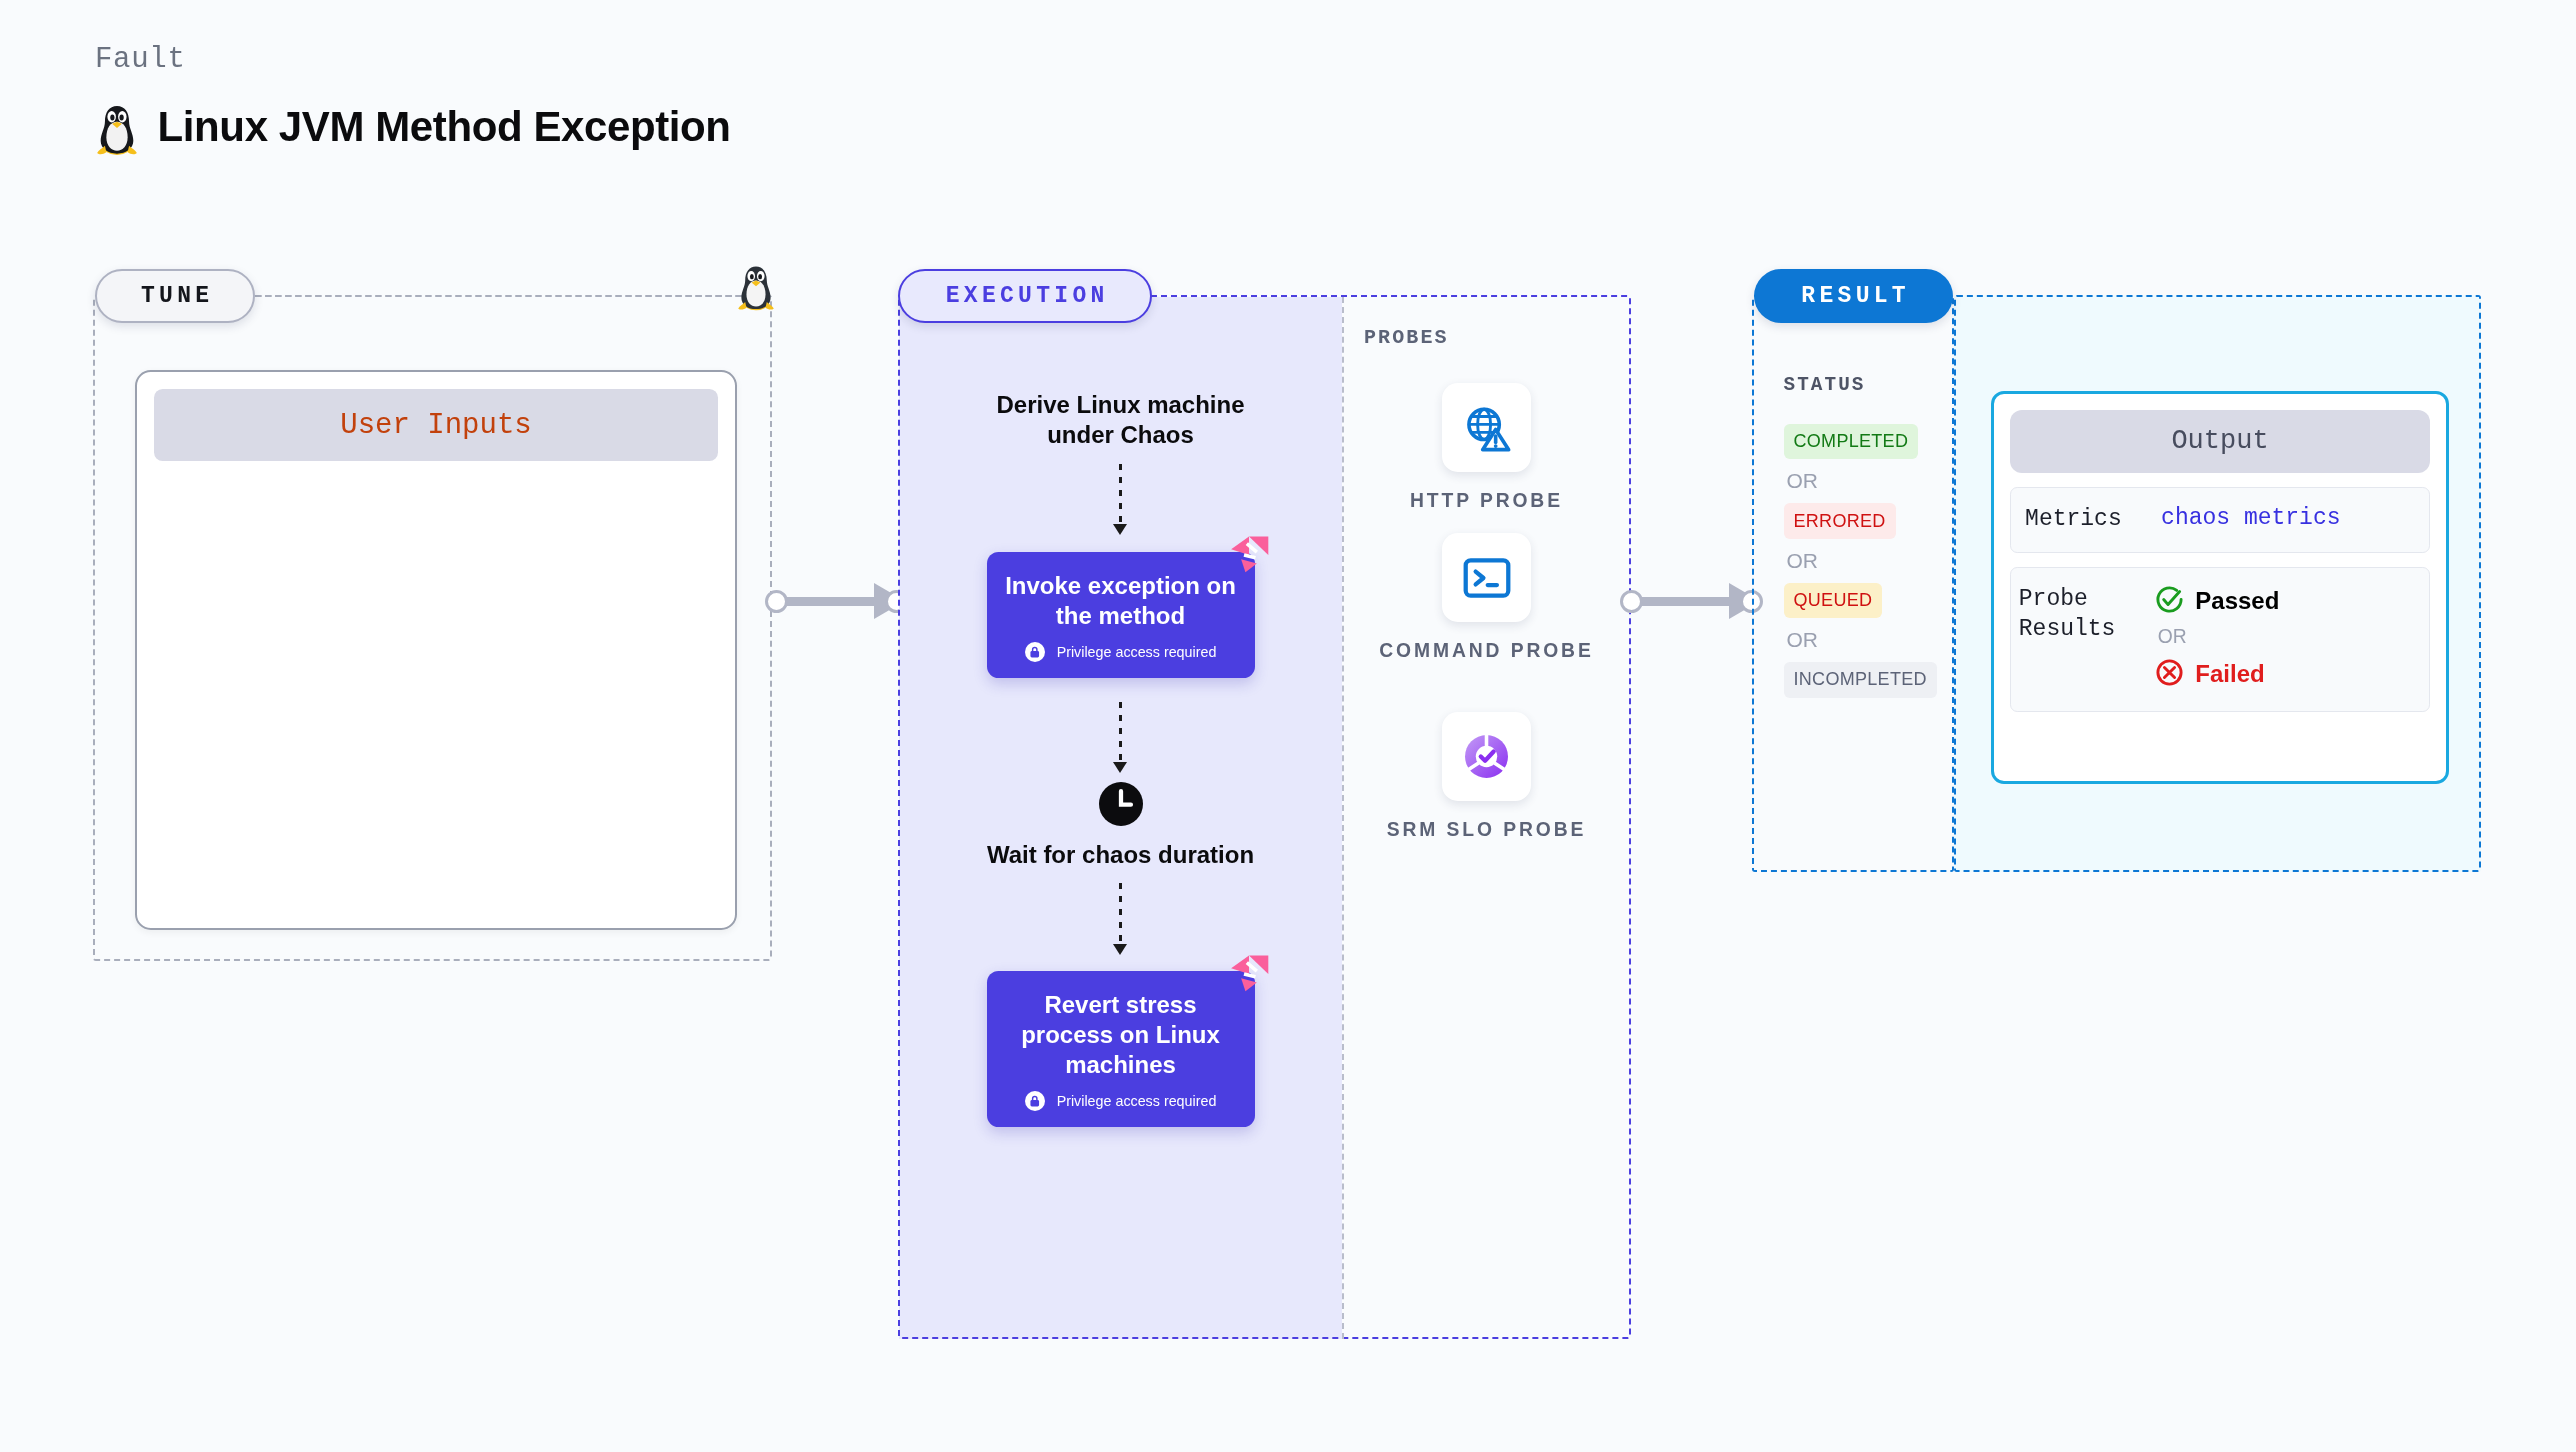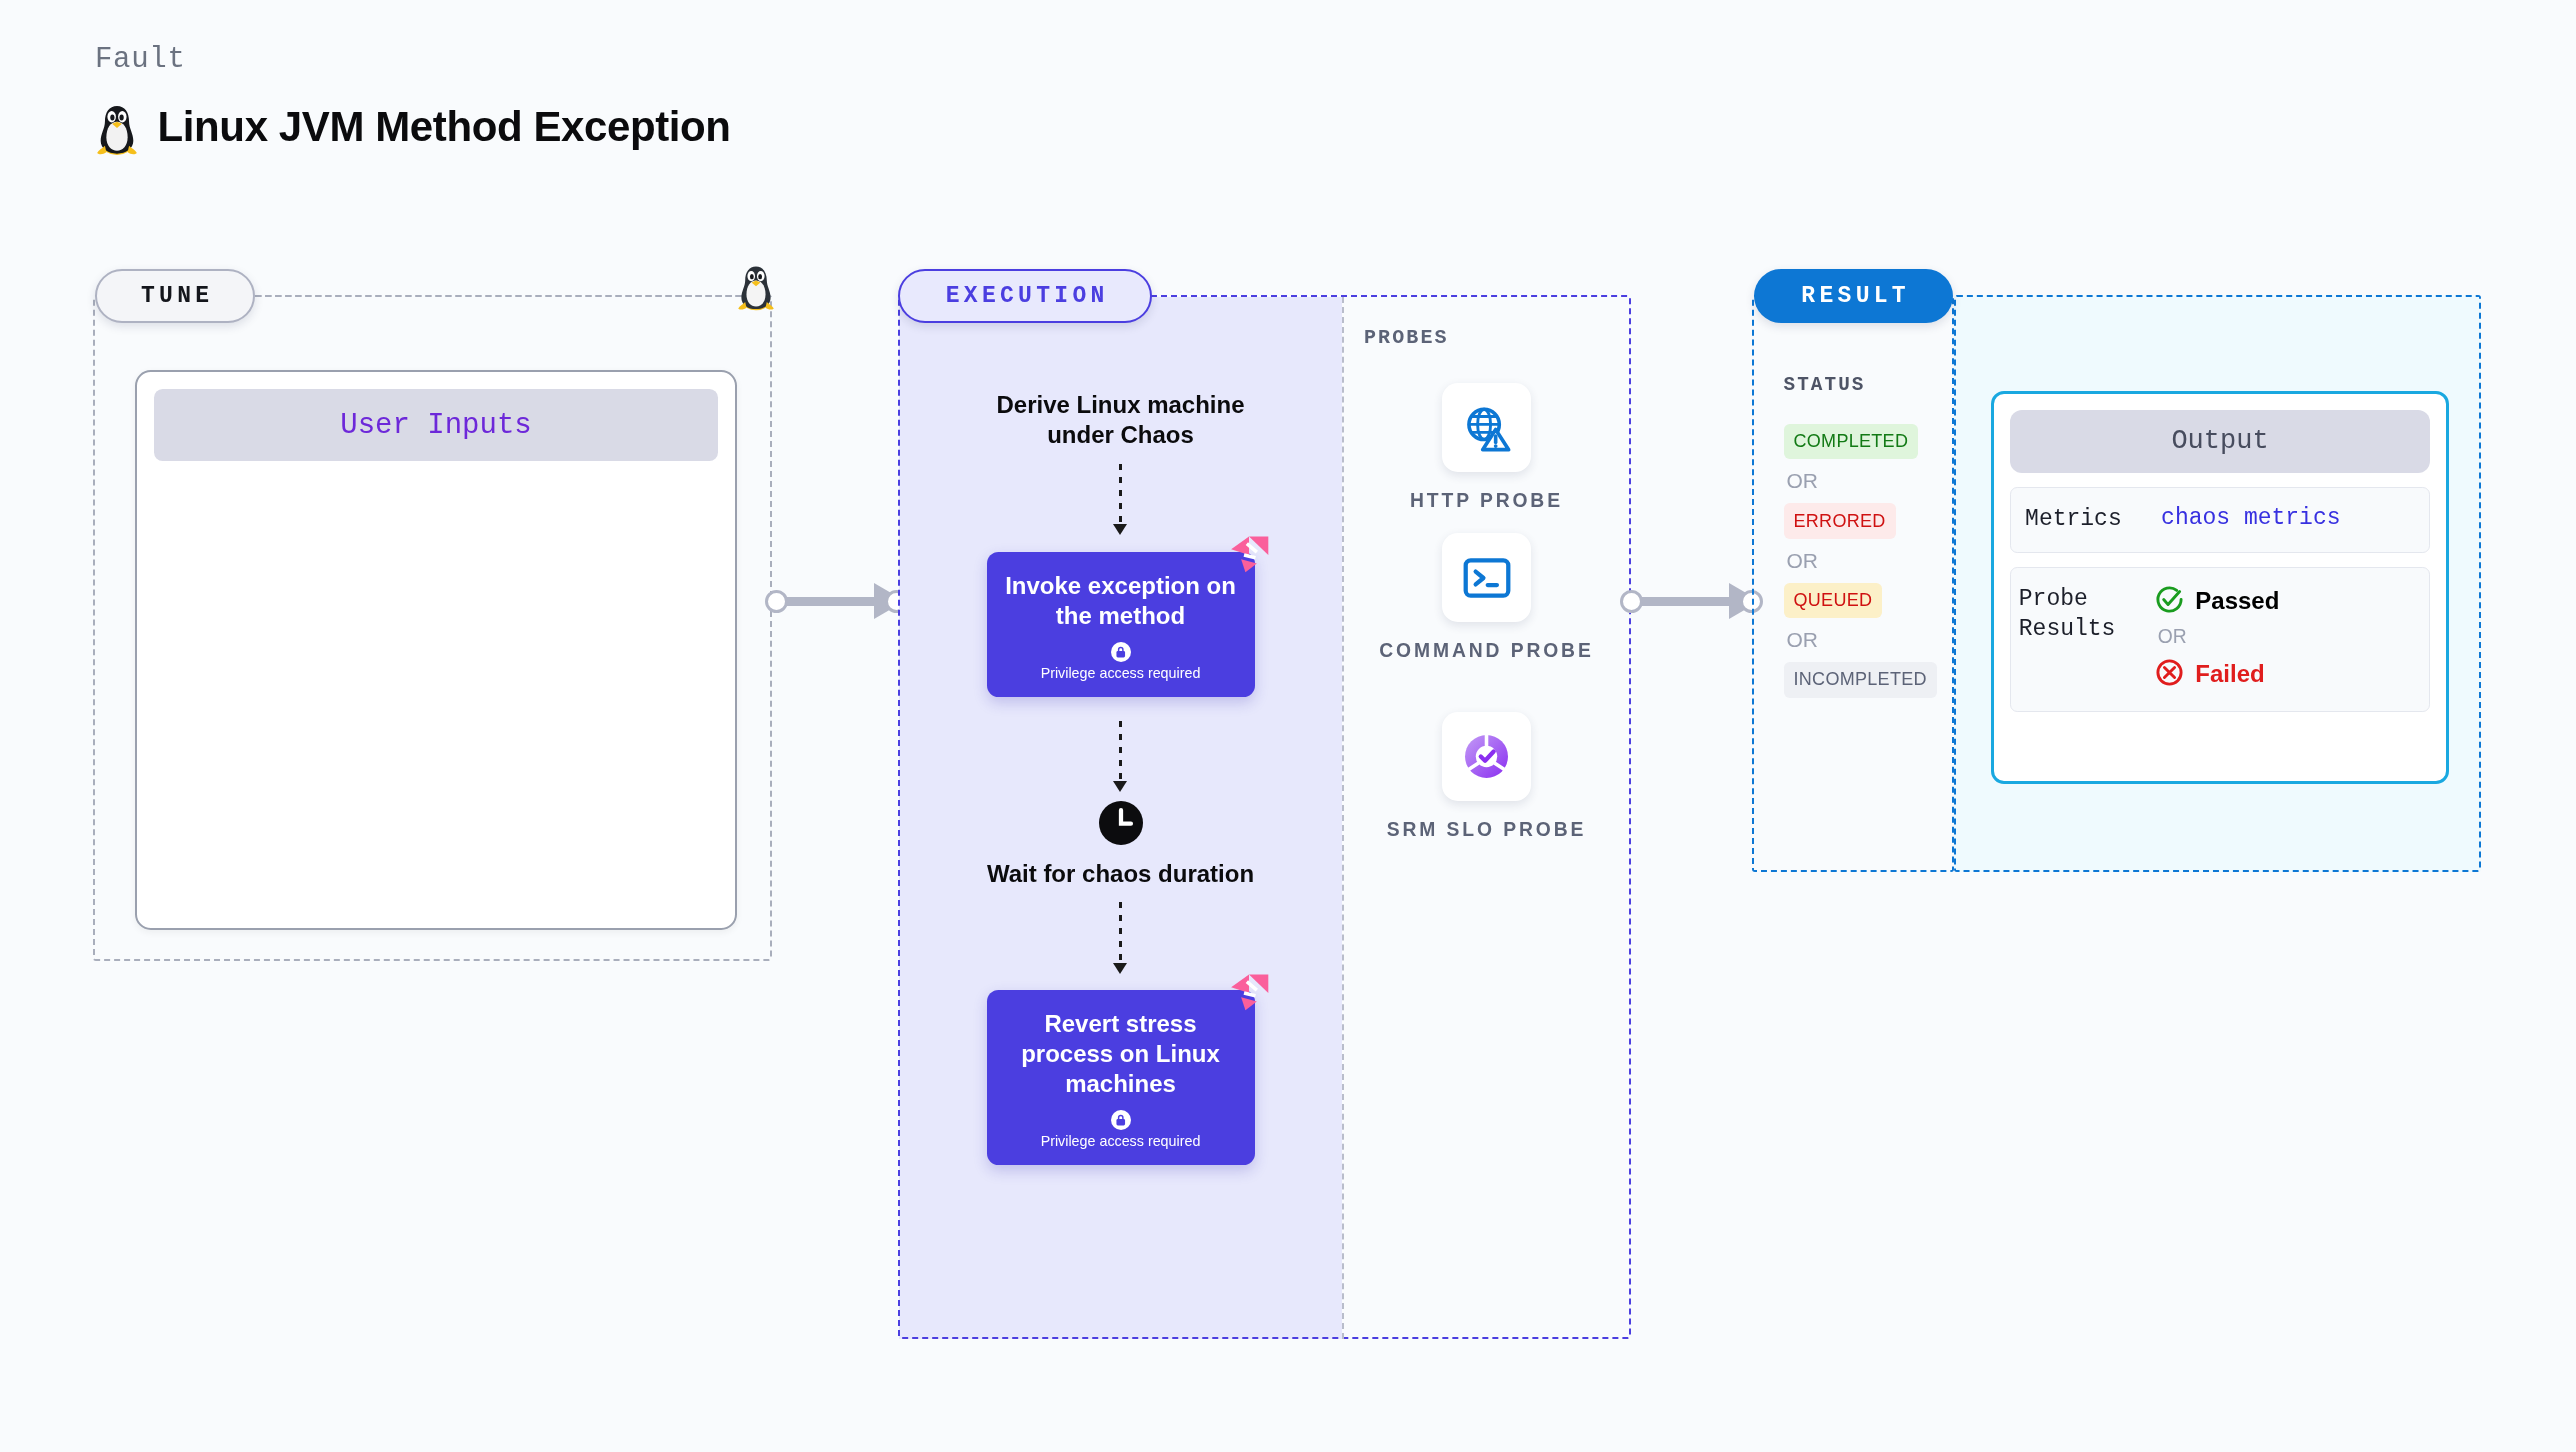--- a/index.html
+++ b/index.html
@@ -82,21 +82,21 @@
 
   
   #user-inputs-card {
     position: absolute; left: 135px; top: 370px; width: 602px; height: 560px;
     background: #ffffff; border: 2.1px solid #9aa0ae; border-radius: 15.8px;
     box-shadow: 0 2.1px 7.2px rgba(0,0,0,.05);
   }
   #user-inputs-header {
     margin: 17px 17px 0 17px; height: 72px; background: #d9dae6;
     border-radius: 8.6px; display: flex; align-items: center; justify-content: center;
-    font-family: "Liberation Mono", monospace; font-size: 29px; color: #6d28d9; font-weight: normal;
+    font-family: "Liberation Mono", monospace; font-size: 29px; color: #c2410c; font-weight: normal;
   }
   #tunable-box {
     margin: 15.8px 17px 17px 17px; height: 438px; background: #f7f8fc;
     border: 1.4px solid #e2e4ec; border-radius: 8.6px;
     display: flex; padding: 18.6px 0 0 0;
   }
   #tunable-label {
     width: 179px; padding-left: 21.5px; font-family: "Liberation Mono", monospace;
     font-size: 26px; color: #1c1f2a;
   }
@@ -132,22 +132,22 @@
   }
   .step-card {
     position: relative; width: 268px; background: #4b3ee0; border-radius: 11.5px;
     padding: 18.6px 13px 15.8px 13px; margin-top: 26px;
     box-shadow: 0 5.7px 14.3px rgba(60,50,180,.22);
   }
   .step-card-title {
     text-align: center; color: #ffffff; font-size: 24px; font-weight: bold; line-height: 1.25;
   }
   .step-card-note {
-    display: flex; align-items: center; justify-content: center; gap: 3px;
-    margin-top: 11.5px; color: #ffffff; font-size: 14.3px; flex-direction: column;
+    display: flex; align-items: center; justify-content: center; gap: 12px;
+    margin-top: 11.5px; color: #ffffff; font-size: 14.3px;
   }
   .lock-badge {
     width: 20px; height: 20px; border-radius: 50%; background: #ffffff;
     display: flex; align-items: center; justify-content: center; flex: none;
   }
   .ribbon { position: absolute; right: -15.8px; top: -17px; }
   .clock { margin-top: 18.6px; }
 
   
   #probes-col {

